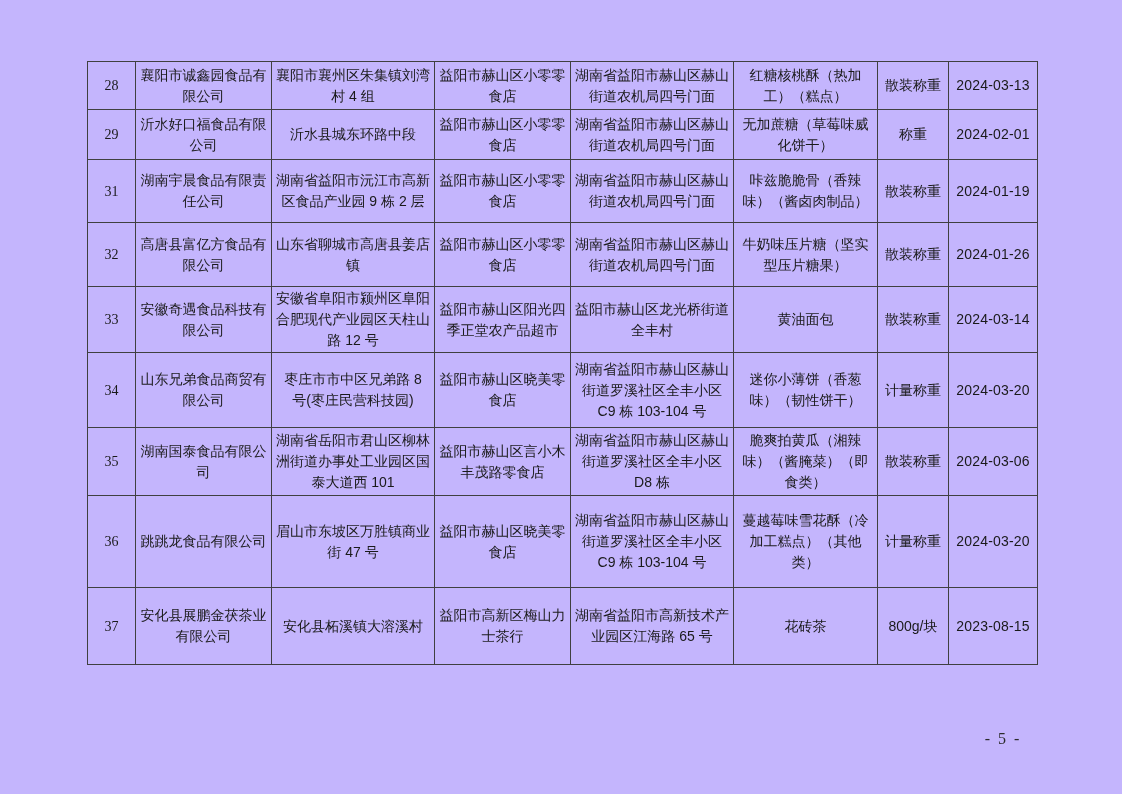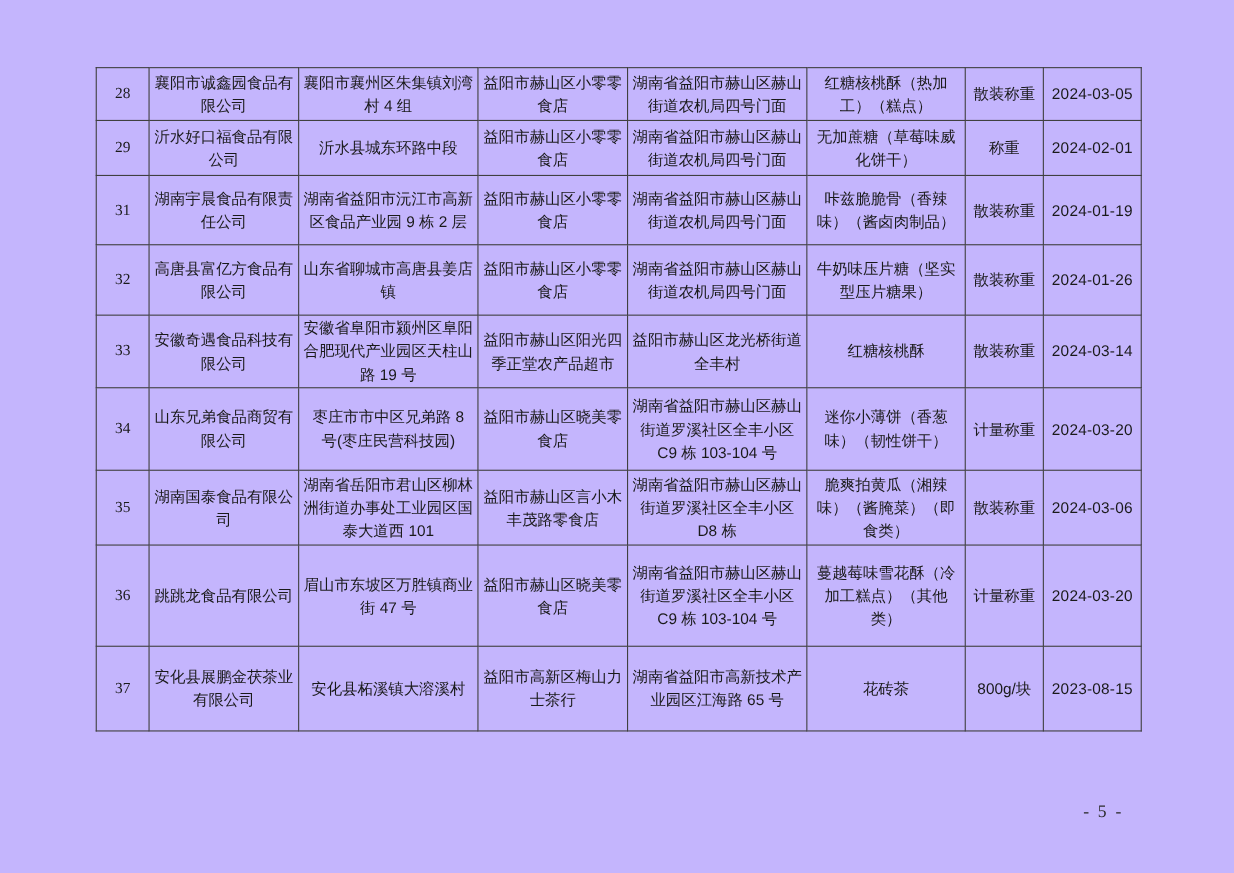--- a/index.html
+++ b/index.html
@@ -98,21 +98,21 @@
     <tbody>
 
     <tr>
           <td class="cell-no">28</td>
           <td class="cell-company">襄阳市诚鑫园食品有限公司</td>
           <td class="cell-company_address">襄阳市襄州区朱集镇刘湾村 4 组</td>
           <td class="cell-store">益阳市赫山区小零零食店</td>
           <td class="cell-store_address">湖南省益阳市赫山区赫山街道农机局四号门面</td>
           <td class="cell-product">红糖核桃酥（热加工）（糕点）</td>
           <td class="cell-spec">散装称重</td>
-          <td class="cell-date">2024-03-05</td>
+          <td class="cell-date">2024-03-13</td>
         </tr>
         <tr>
           <td class="cell-no">29</td>
           <td class="cell-company">沂水好口福食品有限公司</td>
           <td class="cell-company_address">沂水县城东环路中段</td>
           <td class="cell-store">益阳市赫山区小零零食店</td>
           <td class="cell-store_address">湖南省益阳市赫山区赫山街道农机局四号门面</td>
           <td class="cell-product">无加蔗糖（草莓味威化饼干）</td>
           <td class="cell-spec">称重</td>
           <td class="cell-date">2024-02-01</td>
@@ -133,24 +133,24 @@
           <td class="cell-company_address">山东省聊城市高唐县姜店镇</td>
           <td class="cell-store">益阳市赫山区小零零食店</td>
           <td class="cell-store_address">湖南省益阳市赫山区赫山街道农机局四号门面</td>
           <td class="cell-product">牛奶味压片糖（坚实型压片糖果）</td>
           <td class="cell-spec">散装称重</td>
           <td class="cell-date">2024-01-26</td>
         </tr>
         <tr>
           <td class="cell-no">33</td>
           <td class="cell-company">安徽奇遇食品科技有限公司</td>
-          <td class="cell-company_address">安徽省阜阳市颍州区阜阳合肥现代产业园区天柱山路 19 号</td>
+          <td class="cell-company_address">安徽省阜阳市颍州区阜阳合肥现代产业园区天柱山路 12 号</td>
           <td class="cell-store">益阳市赫山区阳光四季正堂农产品超市</td>
           <td class="cell-store_address">益阳市赫山区龙光桥街道全丰村</td>
-          <td class="cell-product">红糖核桃酥</td>
+          <td class="cell-product">黄油面包</td>
           <td class="cell-spec">散装称重</td>
           <td class="cell-date">2024-03-14</td>
         </tr>
         <tr>
           <td class="cell-no">34</td>
           <td class="cell-company">山东兄弟食品商贸有限公司</td>
           <td class="cell-company_address">枣庄市市中区兄弟路 8 号(枣庄民营科技园)</td>
           <td class="cell-store">益阳市赫山区晓美零食店</td>
           <td class="cell-store_address">湖南省益阳市赫山区赫山街道罗溪社区全丰小区 C9 栋 103-104 号</td>
           <td class="cell-product">迷你小薄饼（香葱味）（韧性饼干）</td>

